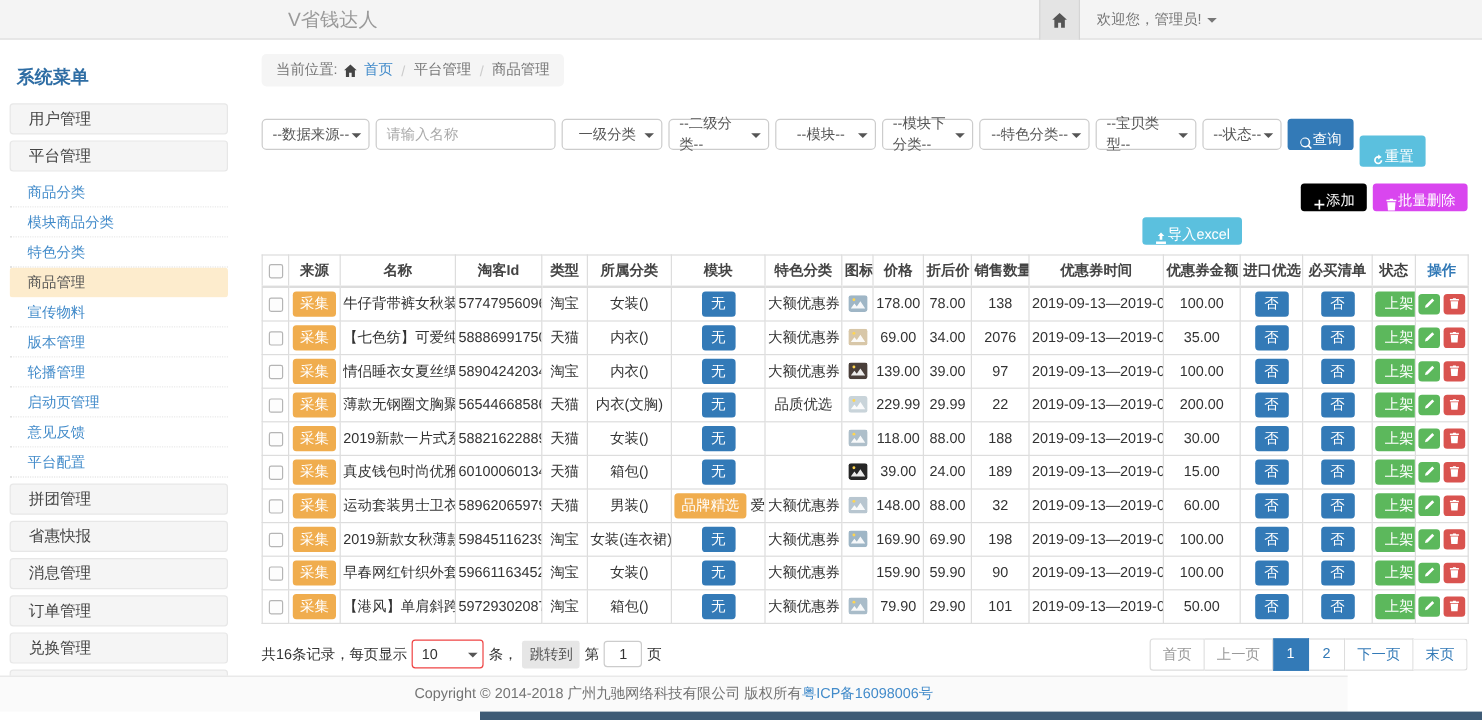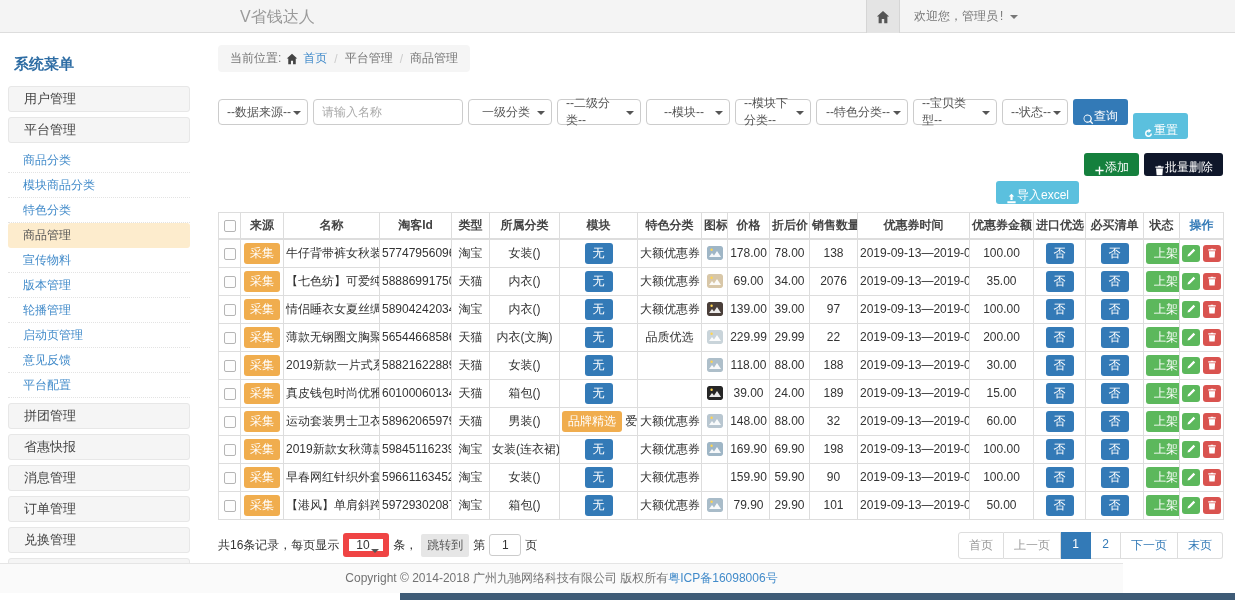--- a/index.html
+++ b/index.html
@@ -3,21 +3,21 @@
 <meta charset="utf-8">
 <style>
   * { margin:0; padding:0; box-sizing:border-box; }
   html,body { width:1235px; height:600px; overflow:hidden; }
   body { font-family:"Liberation Sans","DejaVu Sans",sans-serif; background:#fff; color:#333; }
   .page { position:relative; width:1235px; height:600px; }
 
   
   .navbar { position:relative; height:33px; background:#f4f4f4; border-bottom:1px solid #ddd; }
   .nav-title { position:absolute; left:240px; top:7px; font-size:16px; color:#9a9a9a; }
-  .nav-right { position:absolute; left:866px; top:0; height:33px; display:flex; align-items:stretch;font-family:Liberation Mono, monospace; }
+  .nav-right { position:absolute; left:866px; top:0; height:33px; display:flex; align-items:stretch; }
   .nav-home { width:34px; display:flex; align-items:center; justify-content:center; background:#e4e4e4; border-left:1px solid #d5d5d5; border-right:1px solid #d5d5d5; cursor:pointer; }
   .nav-welcome { display:flex; align-items:center; padding-left:14px; font-size:12px; color:#777; cursor:pointer; }
   .caret-dn { display:inline-block; margin-left:5px; width:0; height:0; border-left:4px solid transparent; border-right:4px solid transparent; border-top:4px solid #777; }
 
   
   .layout { display:flex; padding:12px 12px 0 8px; height:530px; }
 
   
   .sidebar { width:182px; flex:none; }
   .sb-title { font-size:15px; font-weight:bold; color:#2e6da4; padding:10px 6px 12px 6px; }
@@ -34,22 +34,22 @@
 
   
   .filter-row { display:flex; align-items:center; gap:5px; margin-top:13px; }
   .f-select { position:relative; height:26px; border:1px solid #ccc; border-radius:4px; background:#fff; font-size:12px; color:#555; display:flex; align-items:center; padding:0 16px 0 8px; justify-content:center; cursor:pointer; }
   .f-select .caret-dn { position:absolute; right:6px; top:11px; border-top-color:#555; }
   .f-input { height:26px; border:1px solid #ccc; border-radius:4px; font-size:12px; padding:0 8px; color:#555; }
   .f-input::placeholder { color:#aaa; }
   .btn { display:inline-flex; align-items:flex-end; border:none; border-radius:3px; color:#fff; font-size:12px; padding:0 10px; height:26px; cursor:pointer; font-family:inherit; }
   .btn-primary { background:#337ab7; }
   .btn-info { background:#5bc0de;margin-top:28px; }
-  .btn-success { background:#15803d; }
-  .btn-soft-danger { background:#0f172a; }
+  .btn-success { background:#000000;margin-left:44px; }
+  .btn-soft-danger { background:#d946ef; }
 
   
   .toolbar { display:flex; justify-content:flex-end; gap:5px; margin-top:14px; margin-bottom:8px; }
   .toolbar .btn { height:23px; font-size:12px; }
 
   
   table { width:100%; border-collapse:collapse; table-layout:fixed; font-size:12px; }
   th,td { border:1px solid #ddd; text-align:center; padding:3px 2px; height:26px; overflow:hidden; white-space:nowrap; }
   th { font-weight:bold; color:#444; border-bottom-width:2px; background:#fff; }
   th.op-head { color:#337ab7; }
@@ -61,21 +61,21 @@
   .thumb { display:inline-block; vertical-align:middle; border-radius:2px; }
   .ops { white-space:nowrap; }
   .op-btn { display:inline-flex; align-items:center; justify-content:center; width:18px; height:17px; border-radius:3px; cursor:pointer; vertical-align:middle; }
   .op-edit { background:#5cb85c; margin-right:3px; }
   .op-del { background:#d9534f; }
   .mod-text { color:#333; }
 
   
   .pag-row { display:flex; justify-content:space-between; align-items:center; margin-top:12px; font-size:12px; color:#333; }
   .pag-left { display:flex; align-items:center; gap:4px; }
-  .pp-select { position:relative; height:24px; width:46px; border:6px solid #ef4444; border-radius:3px; display:inline-flex; align-items:center; padding-left:7px; cursor:pointer; background:#fff; }
+  .pp-select { position:relative; height:24px; width:60px; border:1px solid #ef4444; border-radius:3px; display:inline-flex; align-items:center; padding-left:7px; cursor:pointer; background:#fff; }
   .pp-select .caret-dn { position:absolute; right:4px; top:10px; border-top-color:#555; }
   .jump-btn { background:#e6e6e6; border-radius:2px; padding:3px 6px; cursor:pointer; color:#555; }
   .jump-input { width:32px; height:22px; border:1px solid #ccc; border-radius:3px; text-align:center; font-size:12px; color:#333; }
   .pager { display:flex; }
   .pg { min-width:30px; padding:4px 10px; border:1px solid #ddd; border-left:none; background:#fff; text-align:center; cursor:pointer; }
   .pg:first-child { border-left:1px solid #ddd; border-radius:3px 0 0 3px; }
   .pg:last-child { border-radius:0 3px 3px 0; }
   .pg.disabled { color:#999; cursor:default; }
   .pg.link { color:#337ab7; }
   .pg.active { background:#337ab7; border-color:#337ab7; color:#fff; }

